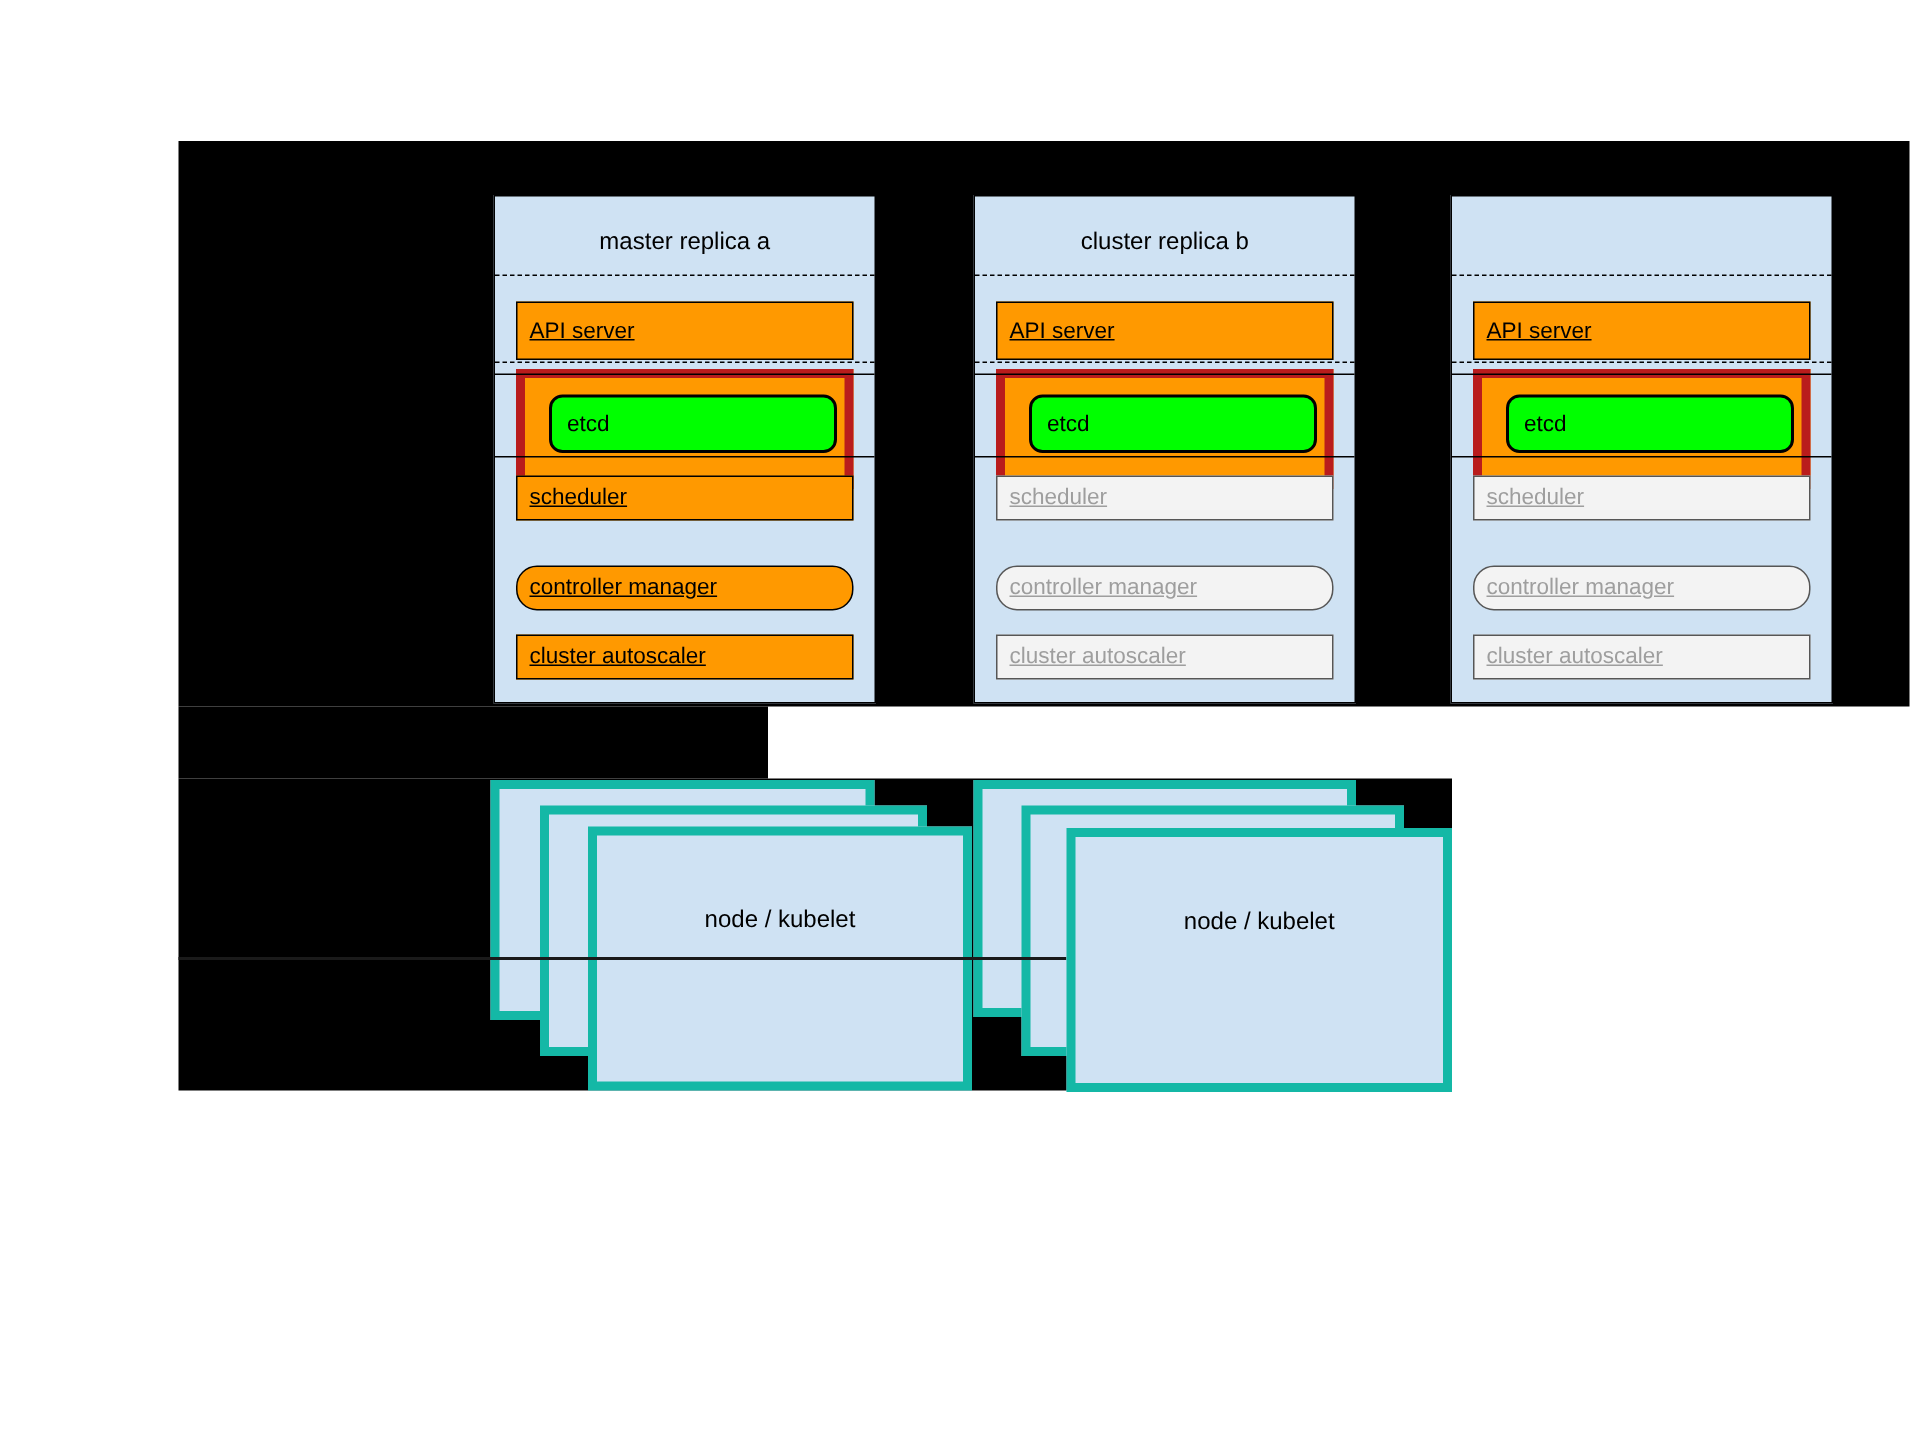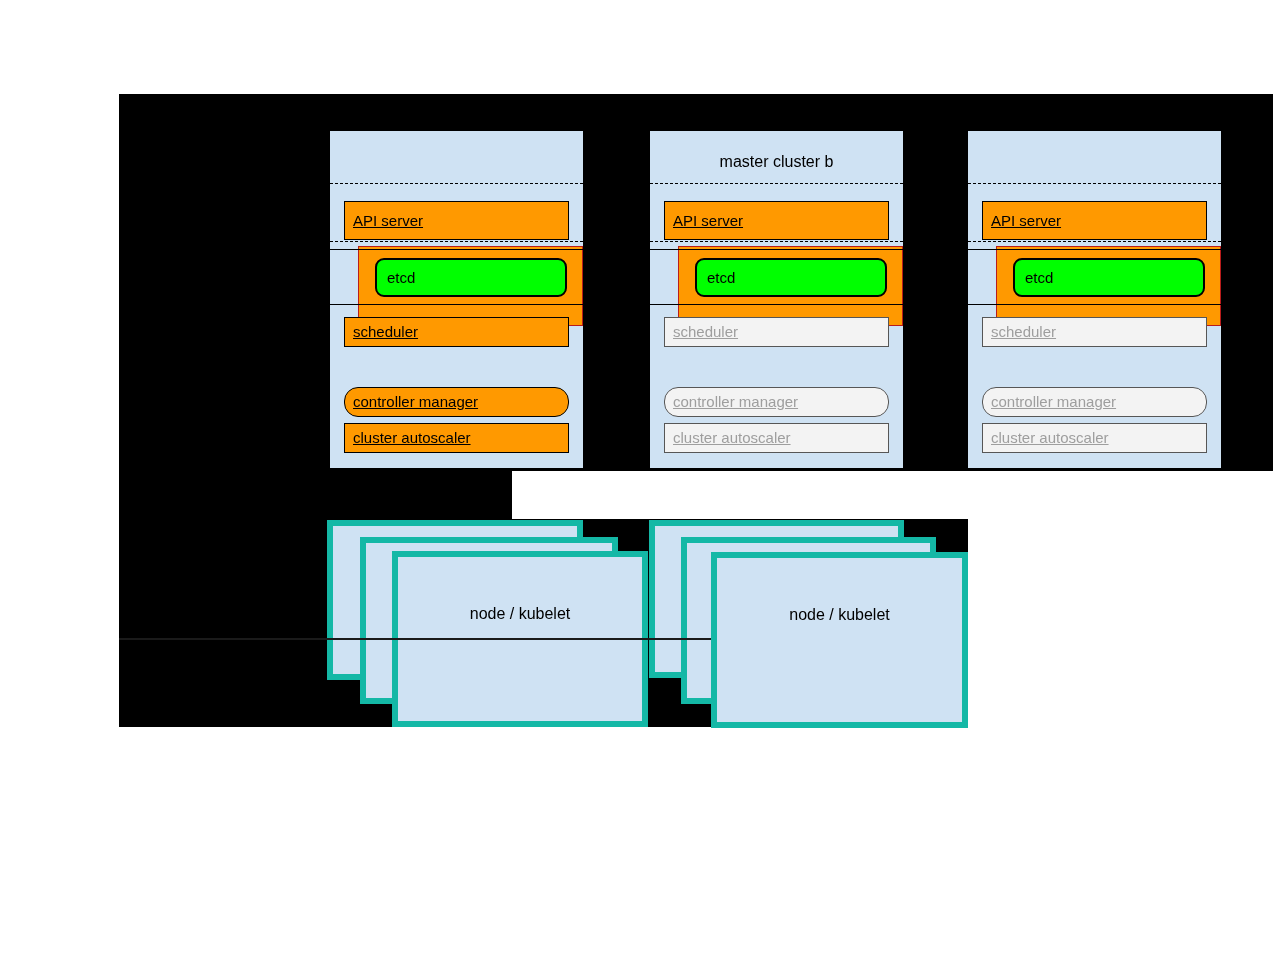--- a/index.html
+++ b/index.html
@@ -41,21 +41,21 @@
   .hline.solid{border-top:1.5px solid #000;}
 
   .comp{
     position:absolute;left:14px;width:225px;
     font-size:15px;line-height:28px;
     padding-left:8px;
     white-space:nowrap;overflow:hidden;text-decoration:underline;
   }
   .comp.api{top:70px;height:39px;line-height:37px;}
   .comp.sch{top:186px;height:30px;}
-  .comp.ctl{top:256px;height:30px;border-radius:14px;}
+  .comp.ctl{top:246px;height:30px;border-radius:14px;}
   .comp.aut{top:292px;height:30px;}
 
   .replica.active .comp{
     background:var(--active-orange);
     border:1px solid #000;color:#000;
   }
   .replica.inactive .comp.api{
     background:var(--active-orange);
     border:1px solid #000;color:#000;
   }
@@ -63,22 +63,21 @@
   .replica.inactive .comp.ctl,
   .replica.inactive .comp.aut{
     background:var(--inactive-fill);
     border:1px solid #565656;
     color:var(--inactive-text);
   }
 
   .etcd-wrap{
     position:absolute;left:14px;top:115px;width:225px;height:80px;
     background:var(--active-orange);
-    border:1px solid #b91c1c;
-    margin-left:14px;
+    border:6px solid #b91c1c;
   }
   .etcd{
     position:absolute;left:16px;top:11px;width:192px;height:39px;
     background:var(--etcd-green);
     border:2px solid #000;border-radius:9px;
     font-size:15px;line-height:35px;padding-left:10px;color:#000;
   }
 
   
   .nbox{
@@ -95,35 +94,36 @@
   }
 </style>
 </head>
 <body>
 
 <div class="abs blk blk-top"></div>
 <div class="abs blk blk-left"></div>
 <div class="abs blk blk-bottom"></div>
 
 <div class="abs replica active" style="left:329px">
+  <div class="r-title">master replica a</div>
   <div class="comp api">API server</div>
   <div class="hline dashed" style="top:52px"></div>
   <div class="hline dashed" style="top:110px"></div>
   <div class="etcd-wrap">
     <div class="etcd">etcd</div>
   </div>
   <div class="hline solid" style="top:118px"></div>
   <div class="hline solid" style="top:173px"></div>
   <div class="comp sch">scheduler</div>
   <div class="comp ctl">controller manager</div>
   <div class="comp aut">cluster autoscaler</div>
 </div>
 
 <div class="abs replica inactive" style="left:649px">
-  <div class="r-title">master cluster b</div>
+  <div class="r-title">cluster replica b</div>
   <div class="comp api">API server</div>
   <div class="hline dashed" style="top:52px"></div>
   <div class="hline dashed" style="top:110px"></div>
   <div class="etcd-wrap">
     <div class="etcd">etcd</div>
   </div>
   <div class="hline solid" style="top:118px"></div>
   <div class="hline solid" style="top:173px"></div>
   <div class="comp sch">scheduler</div>
   <div class="comp ctl">controller manager</div>

